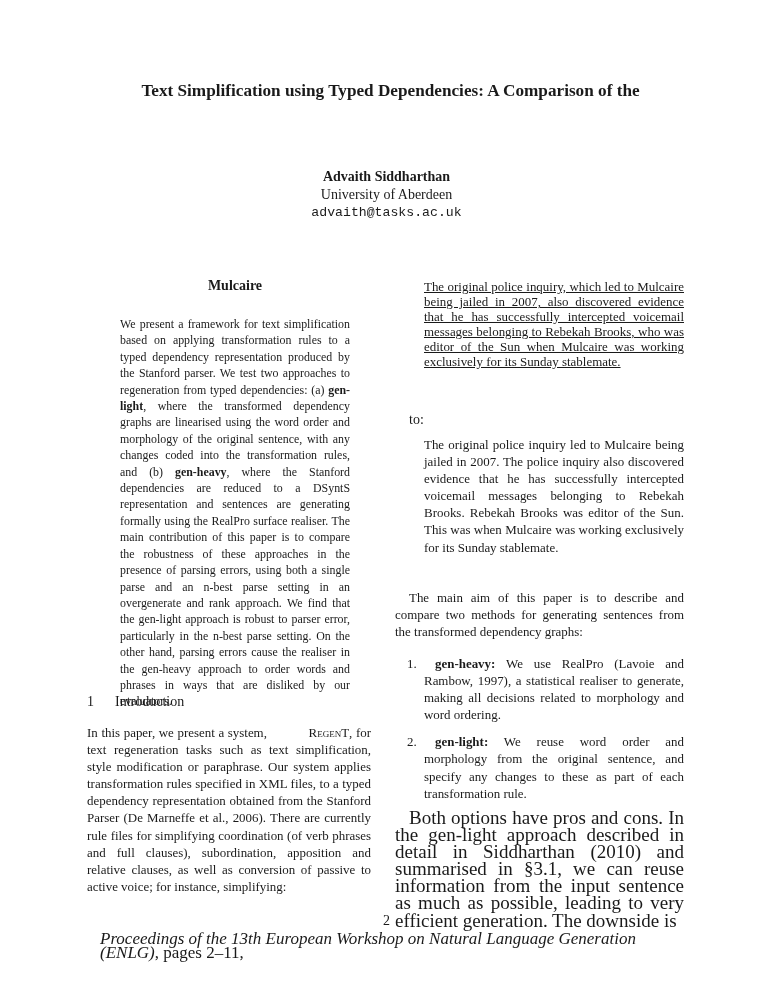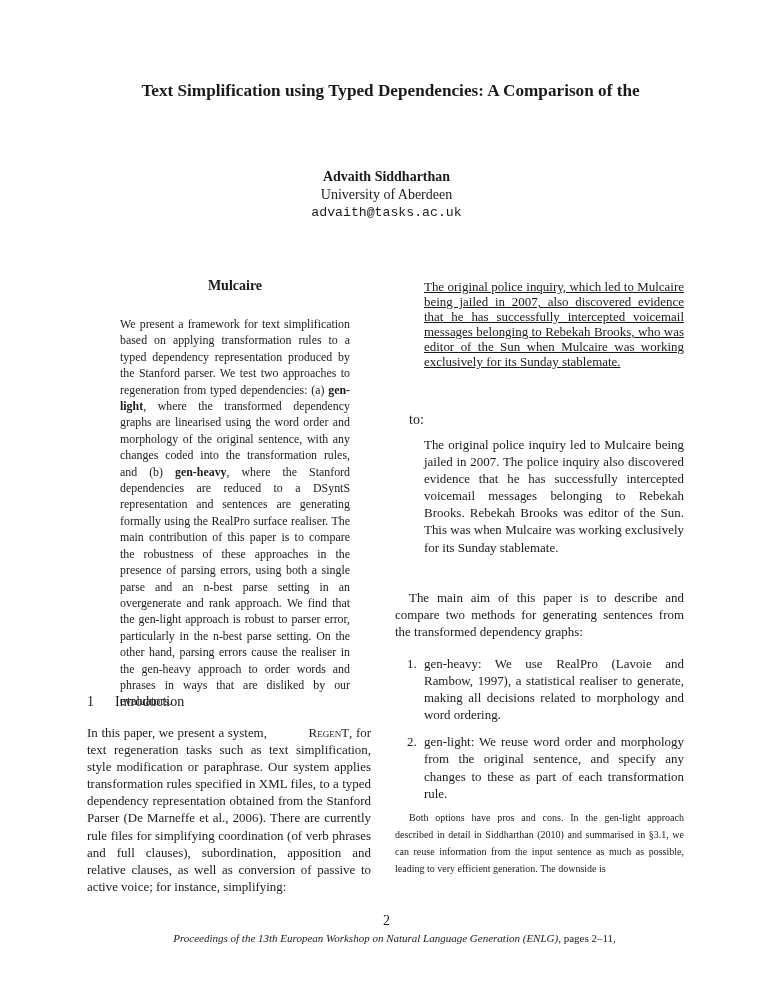--- a/index.html
+++ b/index.html
@@ -13,24 +13,24 @@
   .sec-head { position: absolute; left: 87px; top: 694px; font-weight: normal; font-size: 14px; }
   .sec-head .num { display: inline-block; width: 28px; }
   .intro-p { position: absolute; left: 87px; width: 284px; top: 724px; font-size: 12.95px; line-height: 17.1px; text-align: justify; }
   .quote1 { position: absolute; left: 424px; width: 260px; top: 279px; font-size: 12.95px; line-height: 15px; text-align: justify; text-decoration: underline; }
   .to { position: absolute; left: 409px; top: 412px; font-size: 14px; }
   .quote2 { position: absolute; left: 424px; width: 260px; top: 436px; font-size: 12.95px; line-height: 17.1px; text-align: justify; }
   .aim-p { position: absolute; left: 395px; width: 289px; top: 589px; font-size: 12.95px; line-height: 17.1px; text-align: justify; text-indent: 14px; }
   .list { position: absolute; left: 395px; width: 289px; top: 655px; font-size: 12.95px; line-height: 17.1px; }
   .li { position: relative; padding-left: 29px; text-align: justify; margin-bottom: 10px; }
   .li .n { position: absolute; left: 12px; top: 0; }
-  .li b { font-weight: normal; }
-  .both-p { position: absolute; left: 395px; width: 289px; top: 809px; font-size: 10px; line-height: 17.1px; text-align: justify; text-indent: 14px; }
+  .li b { font-weight: bold; margin-left: 11px; }
+  .both-p { position: absolute; left: 395px; width: 289px; top: 809px; font-size: 19px; line-height: 17.1px; text-align: justify; text-indent: 14px; }
   .pagenum { position: absolute; left: 0; width: 773px; top: 913px; text-align: center; font-size: 14px; }
-  .footer { position: absolute; left: 108px; width: 573px; top: 932px; text-align: center; font-size: 11px; line-height: 13.5px; }
+  .footer { position: absolute; left: 100px; width: 573px; top: 932px; font-size: 17px; line-height: 13.5px; }
   .footer .venue { font-style: italic; }
   .sc { font-variant: small-caps; margin-left: 38px; }
 </style>
 </head>
 <body>
 
 <div class="title">
   <div>Text Simplification using Typed Dependencies: A Comparison of the</div>
 </div>
 

